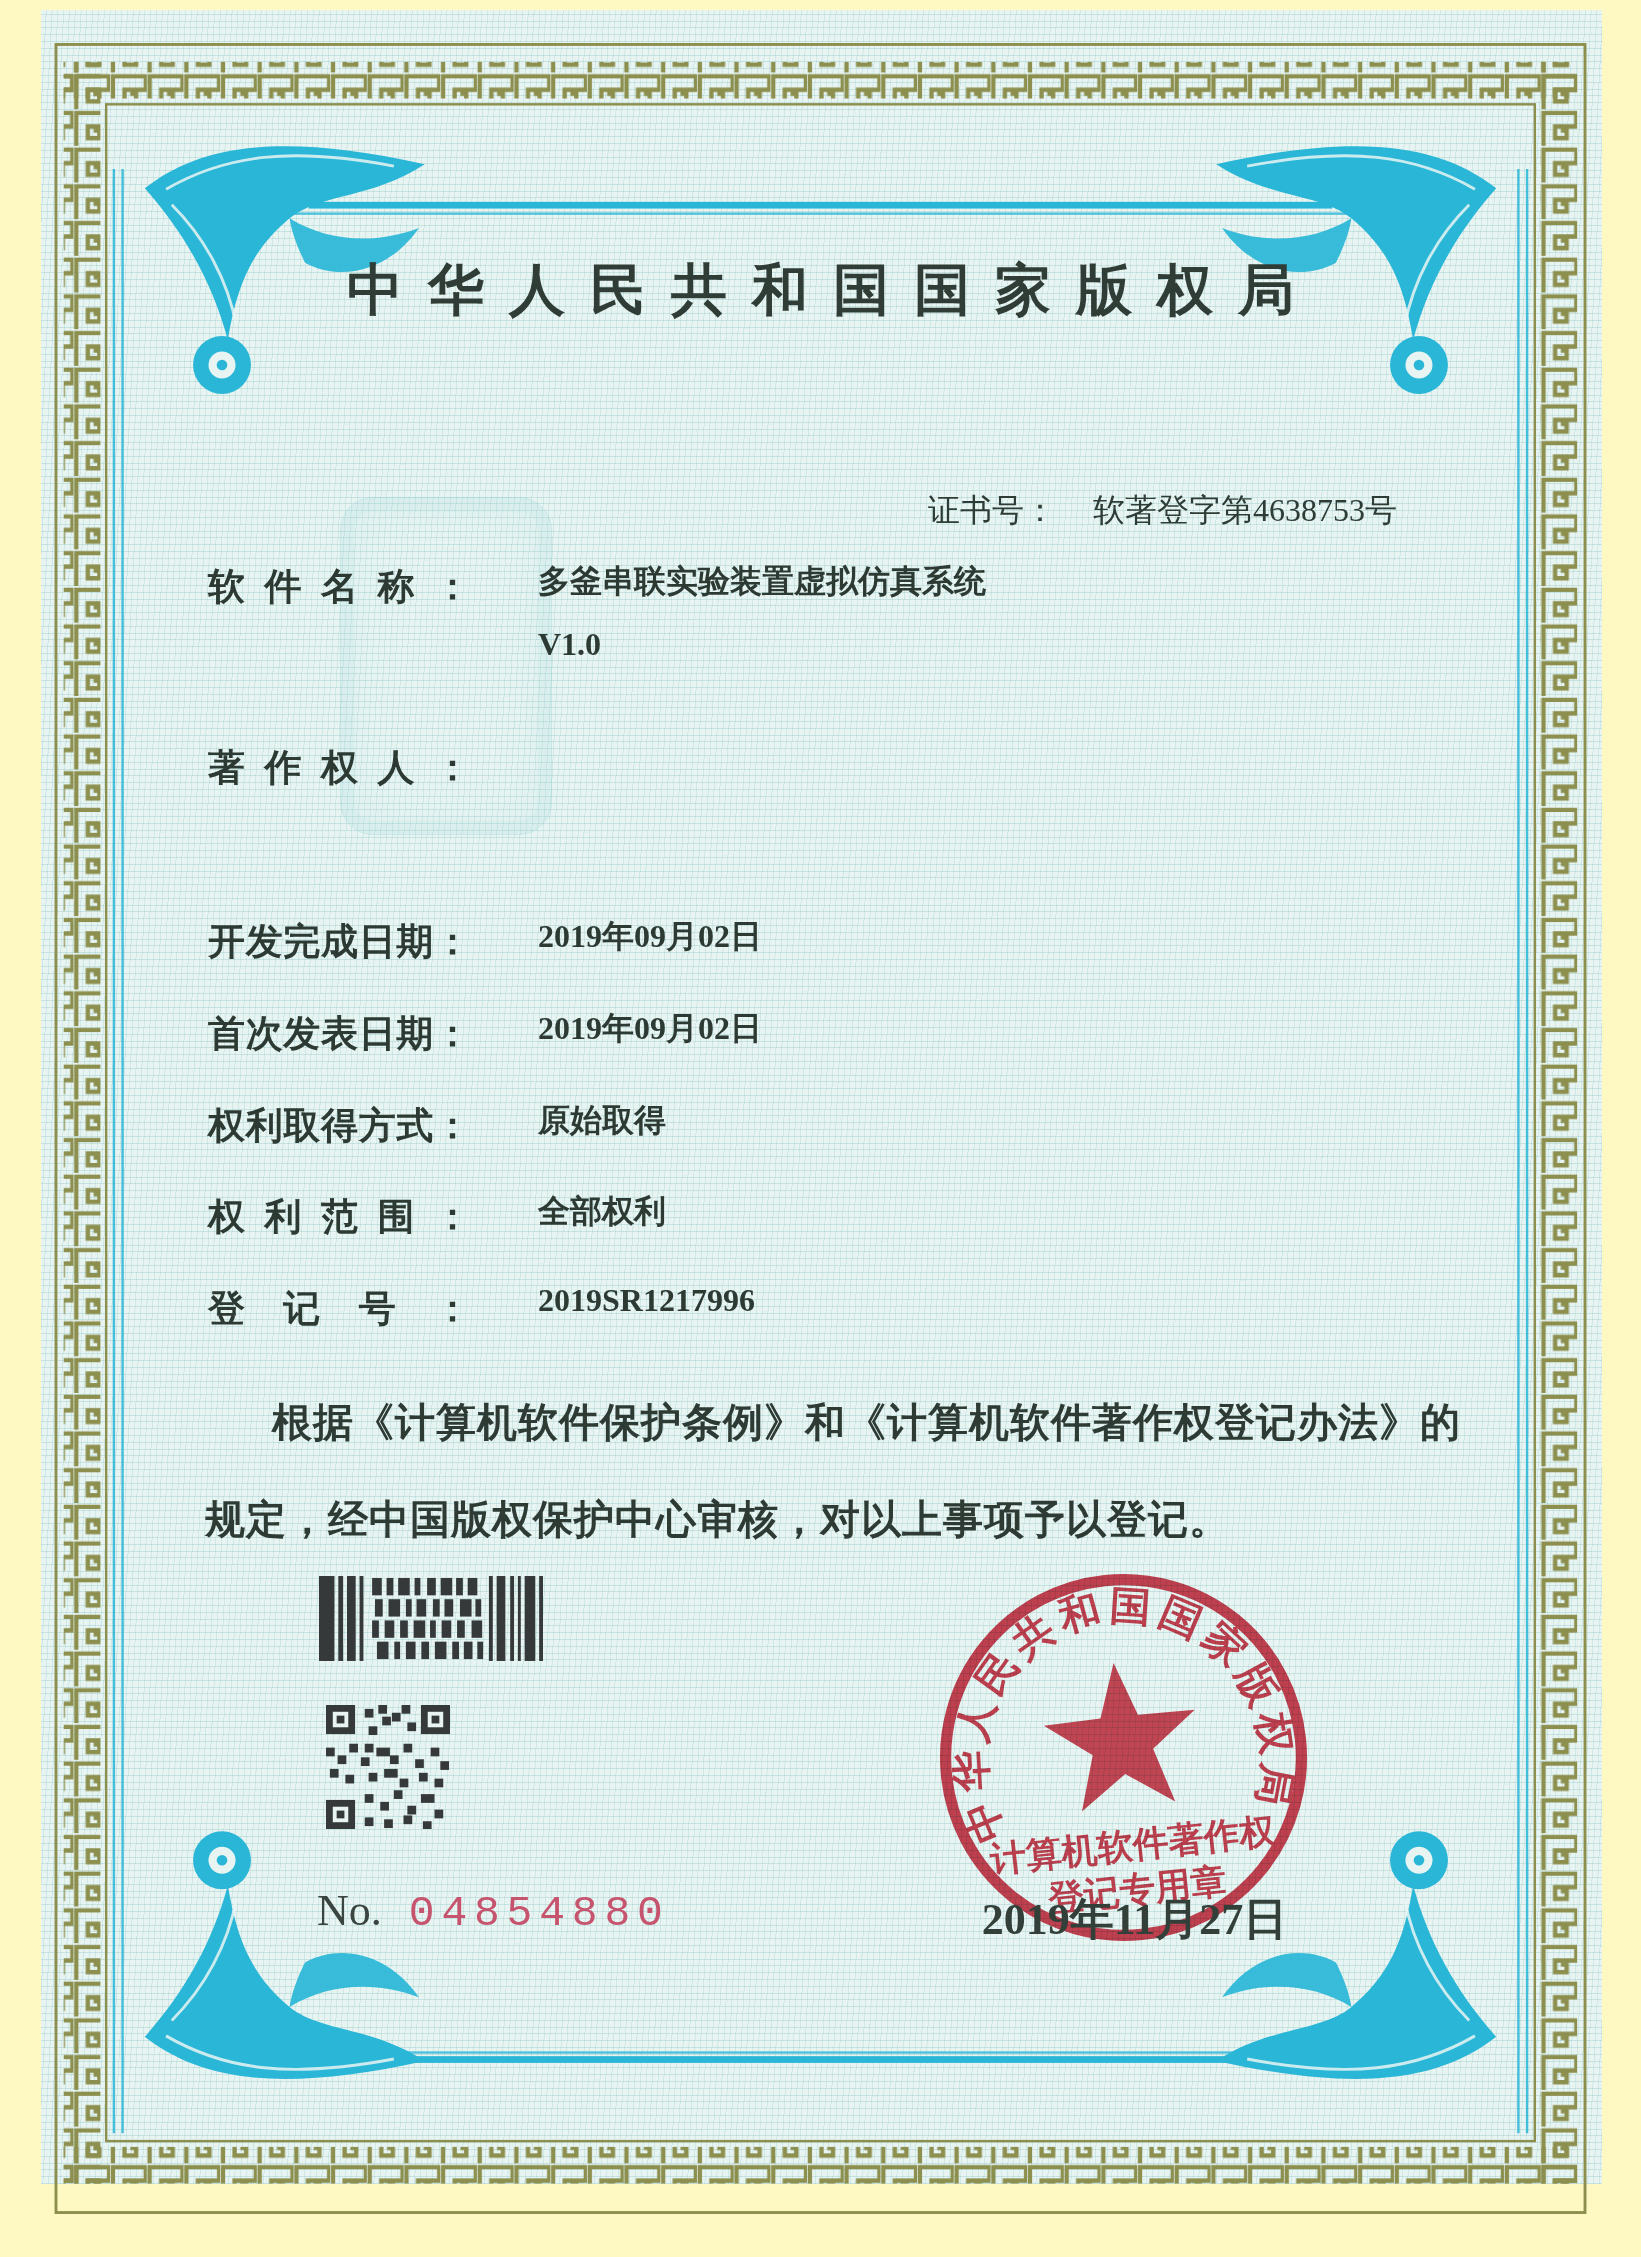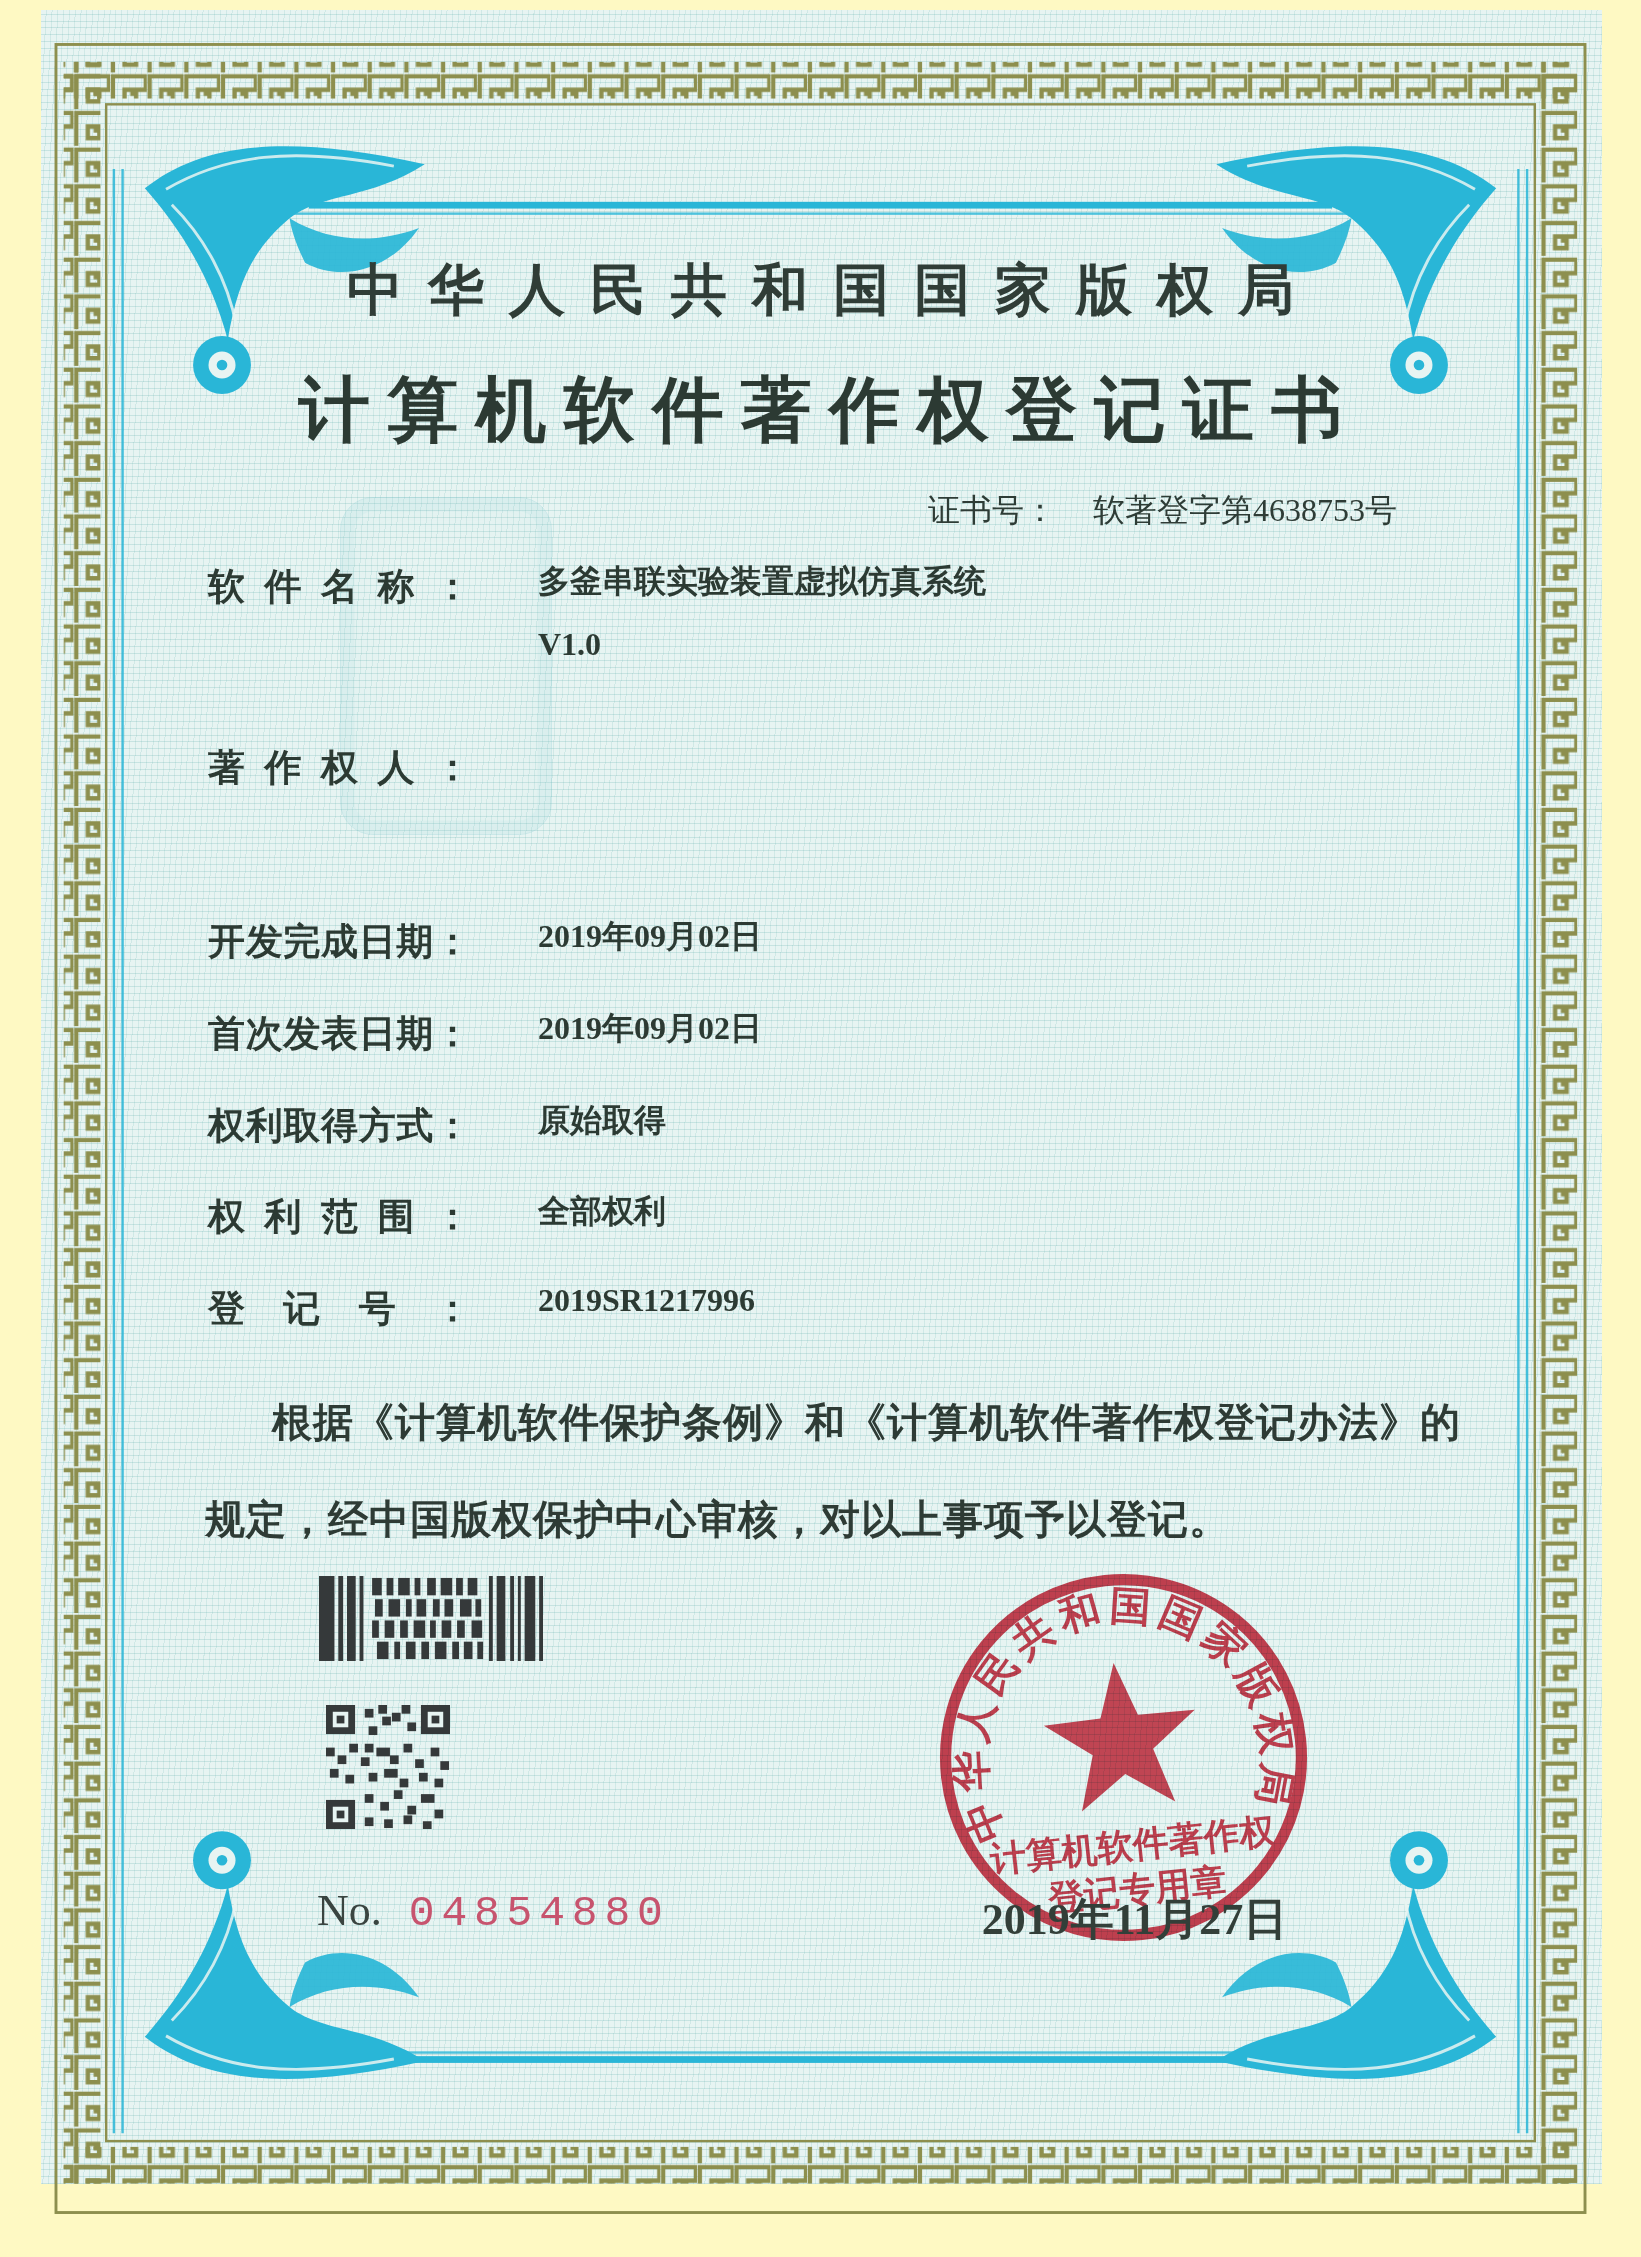--- a/index.html
+++ b/index.html
@@ -106,21 +106,20 @@
     <rect x="320" y="2130" width="1060" height="7" fill="#29b6d7"></rect>
     <rect x="300" y="2125" width="1100" height="2.5" fill="#29b6d7" opacity="0.8"></rect>
 
     <use href="#flourish" transform="translate(150,140)"></use>
     <use href="#flourish" transform="translate(1550,140) scale(-1,1)"></use>
     <use href="#flourish" transform="translate(150,2165) scale(1,-1)"></use>
     <use href="#flourish" transform="translate(1550,2165) scale(-1,-1)"></use>
   </svg>
 
   <div class="abs authority">中华人民共和国国家版权局</div>
-  <div class="abs cert-title">计算机软件著作权登记证书</div>
   <div class="abs certno">
     <span>证书号：</span><span class="val">软著登字第4638753号</span>
   </div>
 
   <div class="abs watermark"></div>
 
   <div class="abs field-label" style="top:562px">软件名称：</div>
   <div class="abs field-value" style="top:560px">多釜串联实验装置虚拟仿真系统</div>
   <div class="abs field-value" style="top:626px">V1.0</div>
 

